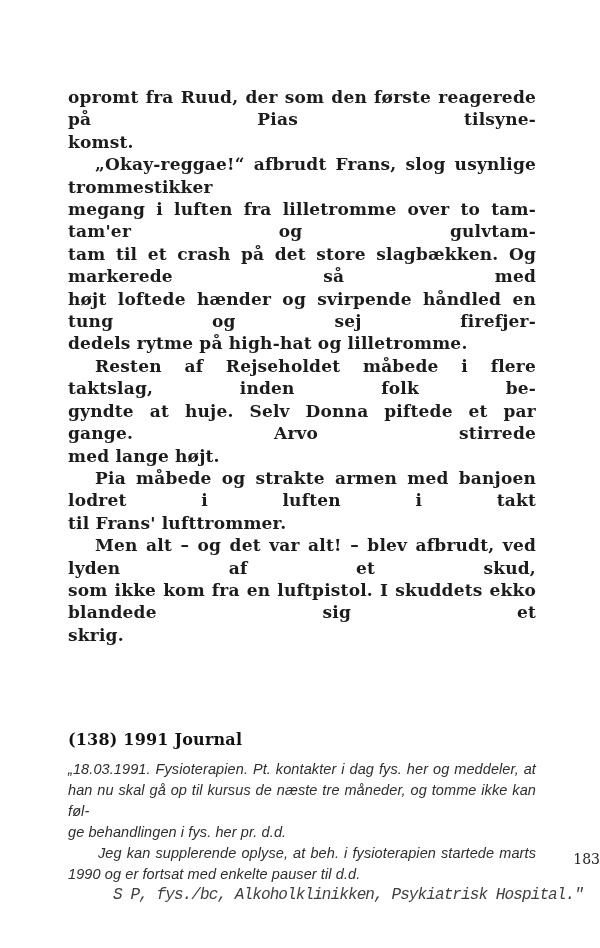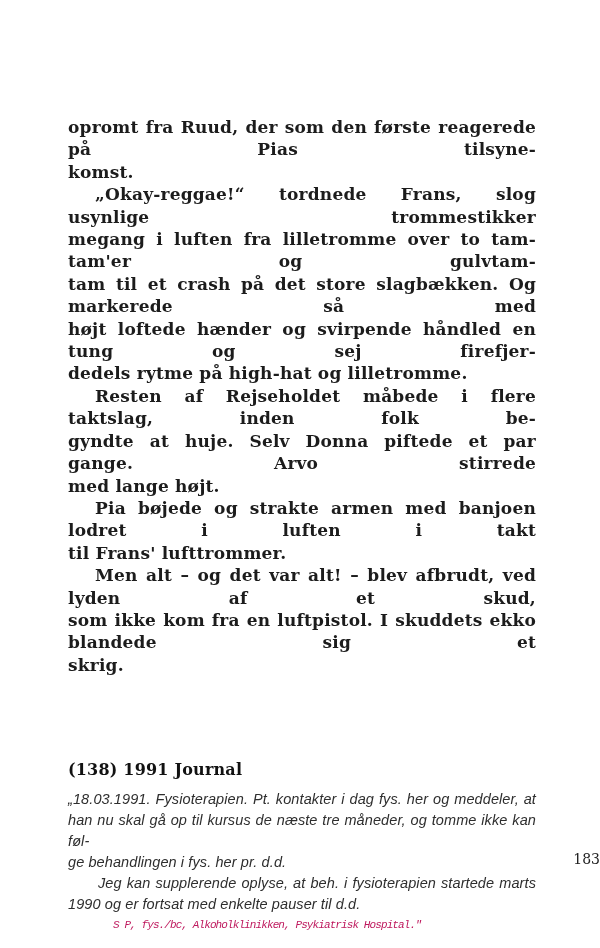--- a/index.html
+++ b/index.html
@@ -10,21 +10,21 @@
   body {
     width: 600px;
     height: 948px;
     position: relative;
     overflow: hidden;
   }
   .book-page {
     position: absolute;
     inset: 0;
     box-sizing: border-box;
-    padding: 116px 64px 0 68px;
+    padding: 86px 64px 0 68px;
     background: #ffffff;
   }
 
   
   .novel {
     font-family: "DejaVu Serif", "Liberation Serif", serif;
     font-weight: 600;
     font-size: 17px;
     line-height: 22.4px;
     color: #1c1c1c;
@@ -63,24 +63,24 @@
     font-style: italic;
   }
   .journal .entry {
     margin-bottom: 19px;
   }
   .journal .para.indent .line:first-child {
     text-indent: 30px;
   }
   .signature {
     font-family: "Liberation Mono", "DejaVu Sans Mono", monospace;
-    font-size: 11px;
+    font-size: 16px;
     line-height: 17px;
     letter-spacing: -0.9px;
-    color: #be185d;
+    color: #404040;
     padding-left: 45px;
     margin-top: 2px;
     white-space: nowrap;
     text-align: left;
   }
 
   
   .page-number {
     position: absolute;
     top: 851px;
@@ -96,33 +96,33 @@
 <body>
 
 <div class="book-page">
 
   <div class="novel">
       <div class="para">
         <div class="line">opromt fra Ruud, der som den første reagerede på Pias tilsyne-</div>
         <div class="line last">komst.</div>
       </div>
       <div class="para indent">
-        <div class="line">„Okay-reggae!“ tordnede Frans, slog usynlige trommestikker</div>
+        <div class="line">„Okay-reggae!“ afbrudt Frans, slog usynlige trommestikker</div>
         <div class="line">megang i luften fra lilletromme over to tam-tam'er og gulvtam-</div>
         <div class="line">tam til et crash på det store slagbækken. Og markerede så med</div>
         <div class="line">højt loftede hænder og svirpende håndled en tung og sej firefjer-</div>
         <div class="line last">dedels rytme på high-hat og lilletromme.</div>
       </div>
       <div class="para indent">
         <div class="line">Resten af Rejseholdet måbede i flere taktslag, inden folk be-</div>
         <div class="line">gyndte at huje. Selv Donna piftede et par gange. Arvo stirrede</div>
         <div class="line last">med lange højt.</div>
       </div>
       <div class="para indent">
-        <div class="line">Pia bøjede og strakte armen med banjoen lodret i luften i takt</div>
+        <div class="line">Pia måbede og strakte armen med banjoen lodret i luften i takt</div>
         <div class="line last">til Frans' lufttrommer.</div>
       </div>
       <div class="para indent">
         <div class="line">Men alt – og det var alt! – blev afbrudt, ved lyden af et skud,</div>
         <div class="line">som ikke kom fra en luftpistol. I skuddets ekko blandede sig et</div>
         <div class="line last">skrig.</div>
       </div>
     </div>
 
   <div class="journal-heading">(138) 1991 Journal</div>

